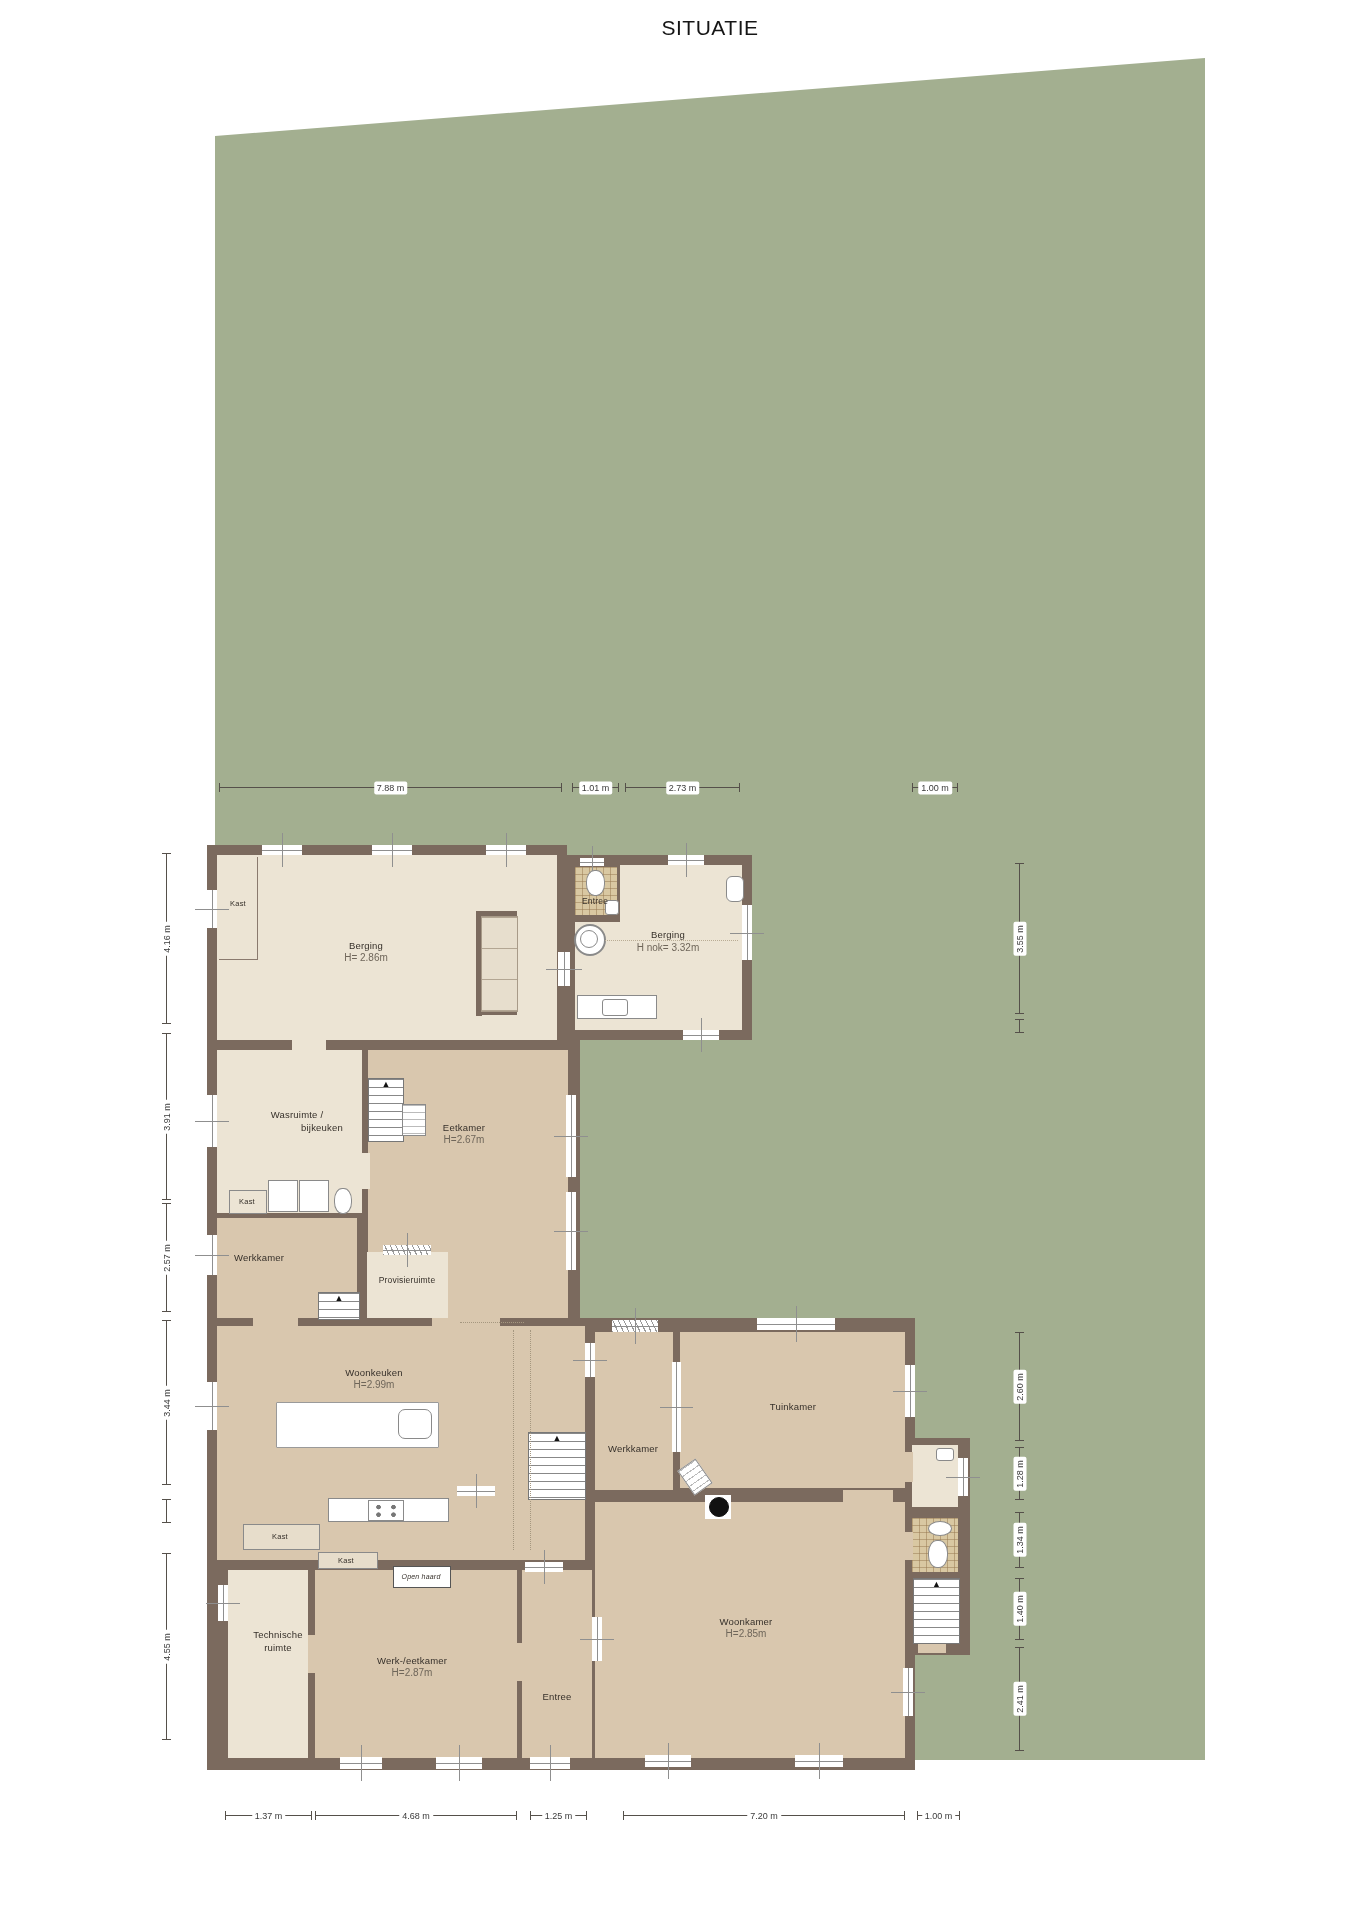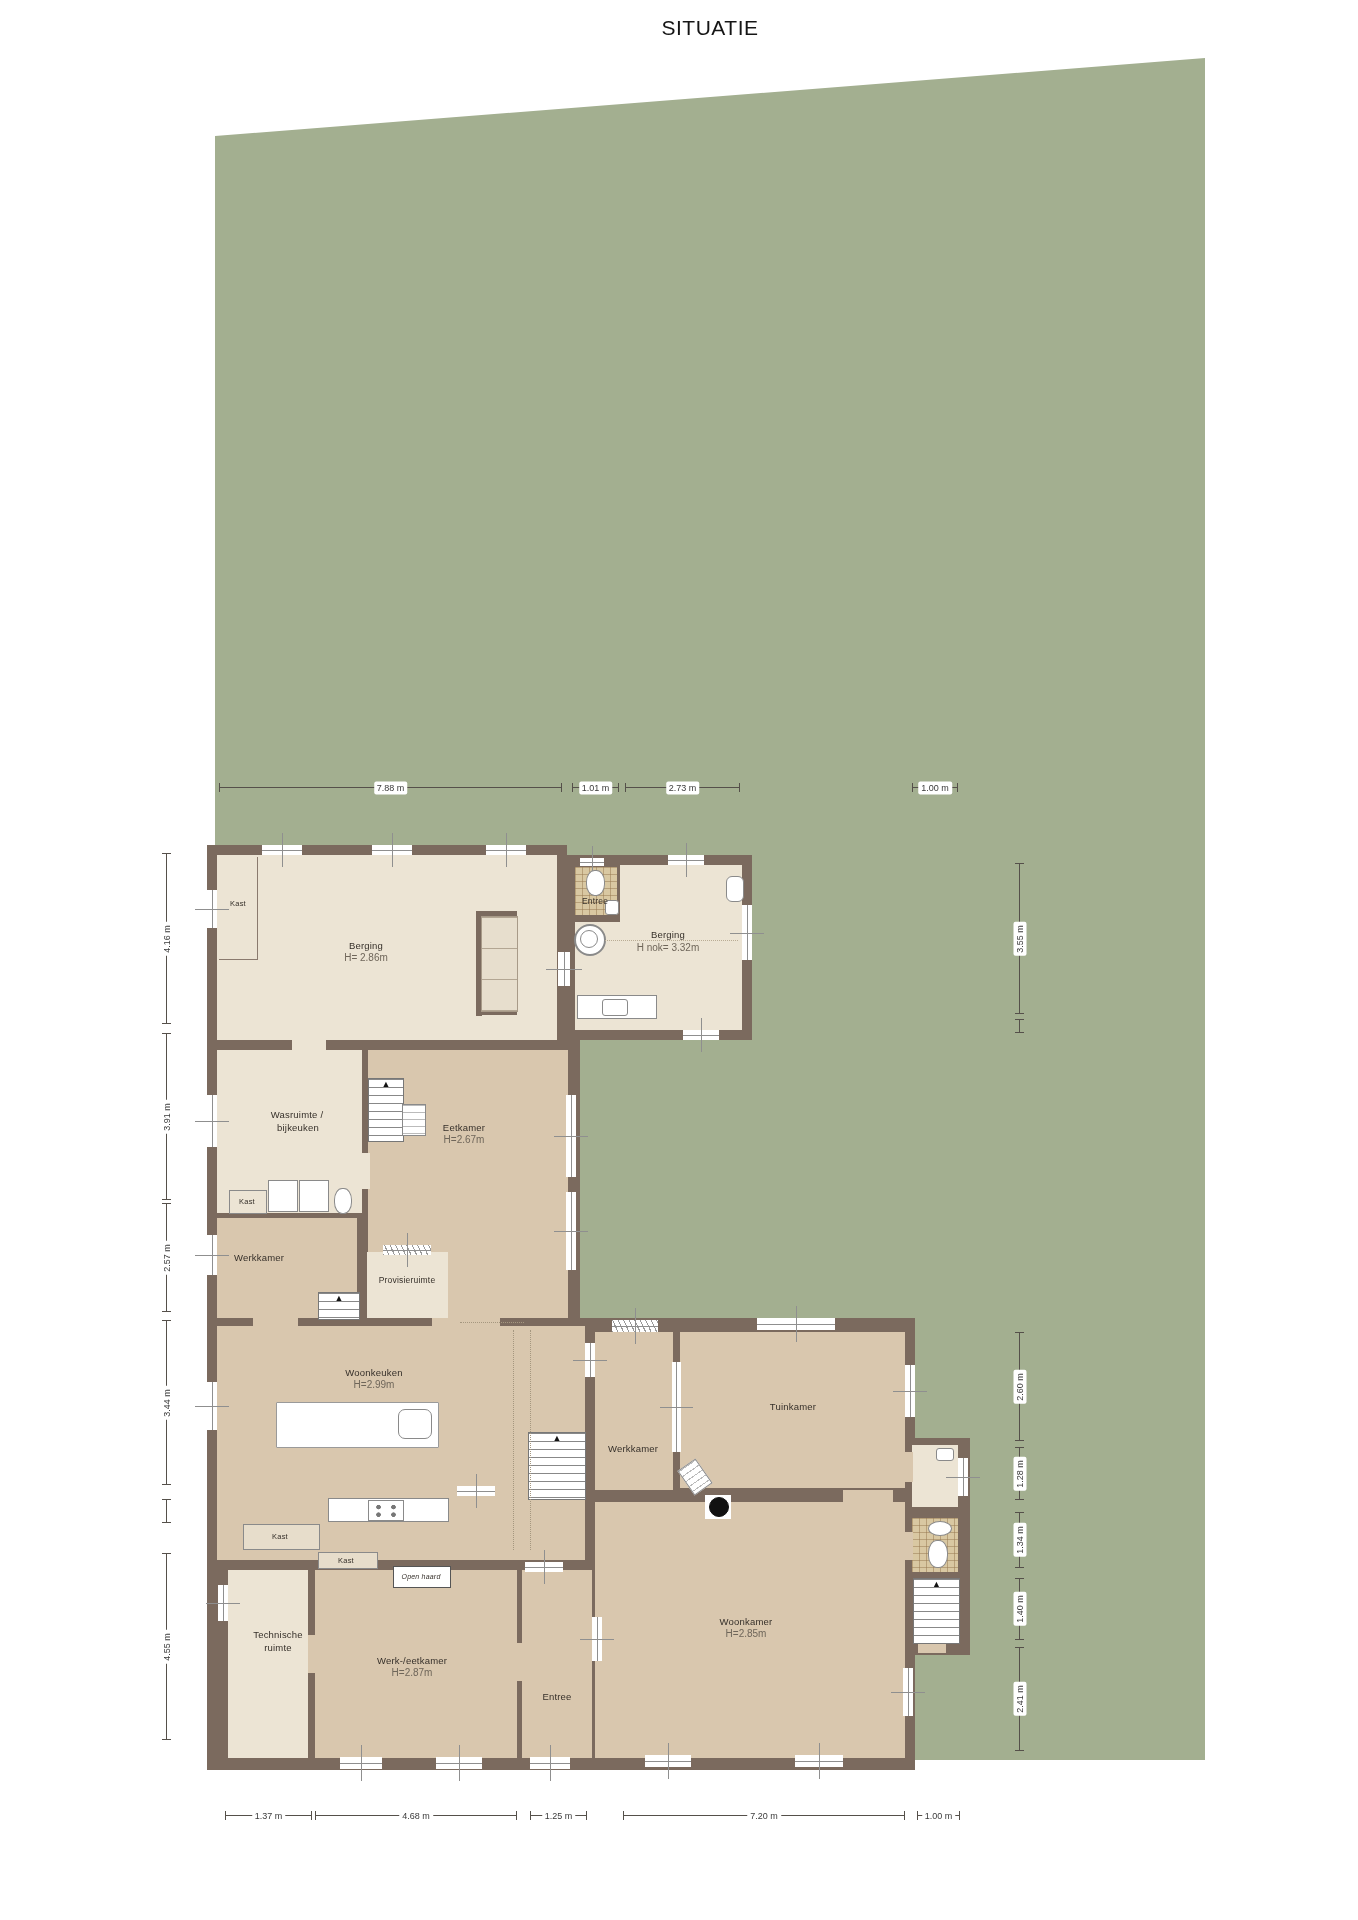--- a/index.html
+++ b/index.html
@@ -184,21 +184,21 @@
   <div class="dh" style="left:460px;top:1322px;width:64px;"></div>
   <div class="dh" style="left:605px;top:940px;width:133px;border-top-color:#b9ac94;"></div>
 
   <div class="rlabel small" style="left:238px;top:903px;">Kast</div>
   <div class="rlabel" style="left:366px;top:945px;">Berging</div>
   <div class="rsub" style="left:366px;top:957px;">H= 2.86m</div>
   <div class="rlabel" style="left:595px;top:901px;font-size:8.5px;">Entree</div>
   <div class="rlabel" style="left:668px;top:934px;">Berging</div>
   <div class="rsub" style="left:668px;top:947px;">H nok= 3.32m</div>
   <div class="rlabel" style="left:297px;top:1114px;">Wasruimte /</div>
-  <div class="rlabel" style="left:286px;top:1127px;padding-left:24px;">bijkeuken</div>
+  <div class="rlabel" style="left:310px;top:1127px;padding-left:24px;">bijkeuken</div>
   <div class="rlabel" style="left:464px;top:1127px;">Eetkamer</div>
   <div class="rsub" style="left:464px;top:1139px;">H=2.67m</div>
   <div class="rlabel small" style="left:247px;top:1201px;">Kast</div>
   <div class="rlabel" style="left:259px;top:1257px;">Werkkamer</div>
   <div class="rlabel" style="left:407px;top:1280px;font-size:8.5px;">Provisieruimte</div>
   <div class="rlabel" style="left:374px;top:1372px;">Woonkeuken</div>
   <div class="rsub" style="left:374px;top:1384px;">H=2.99m</div>
   <div class="rlabel" style="left:633px;top:1448px;">Werkkamer</div>
   <div class="rlabel" style="left:793px;top:1406px;">Tuinkamer</div>
   <div class="rlabel" style="left:746px;top:1621px;">Woonkamer</div>

